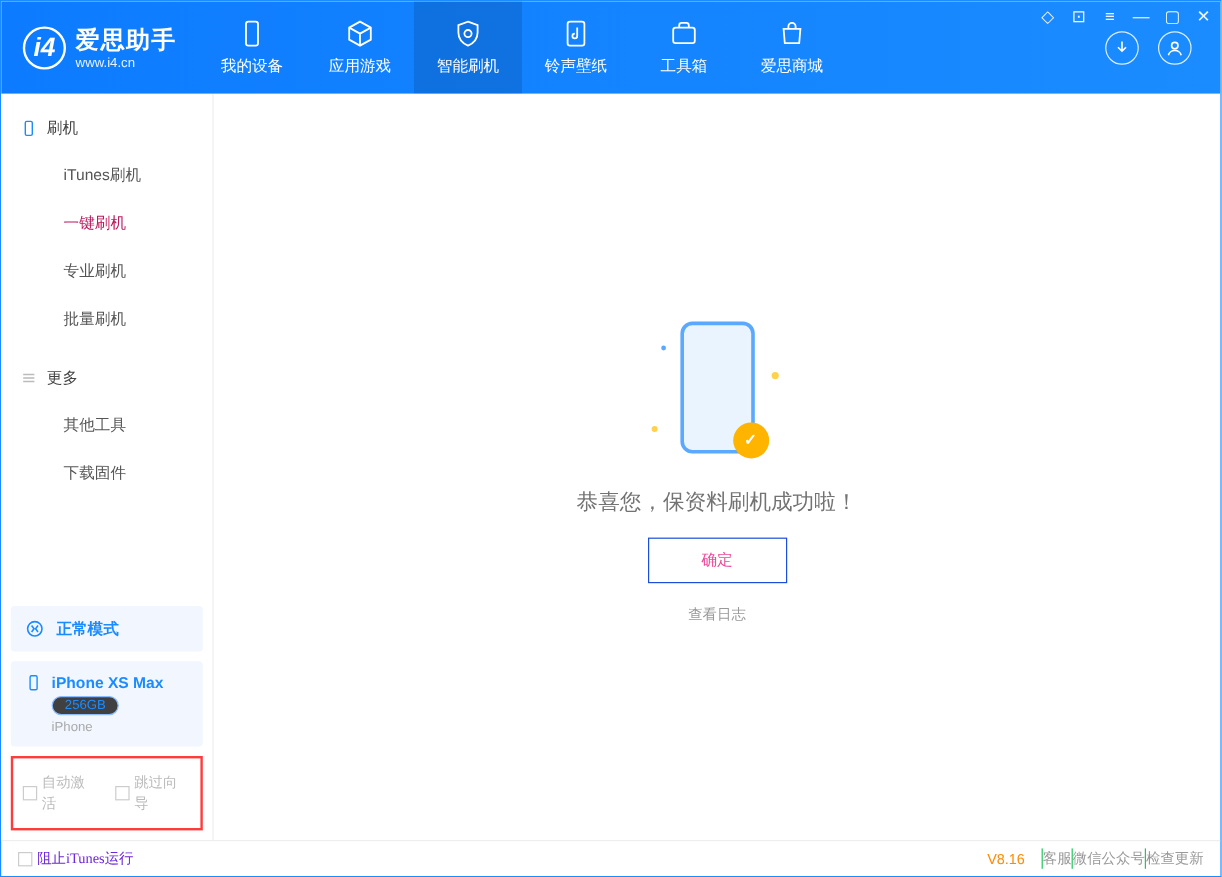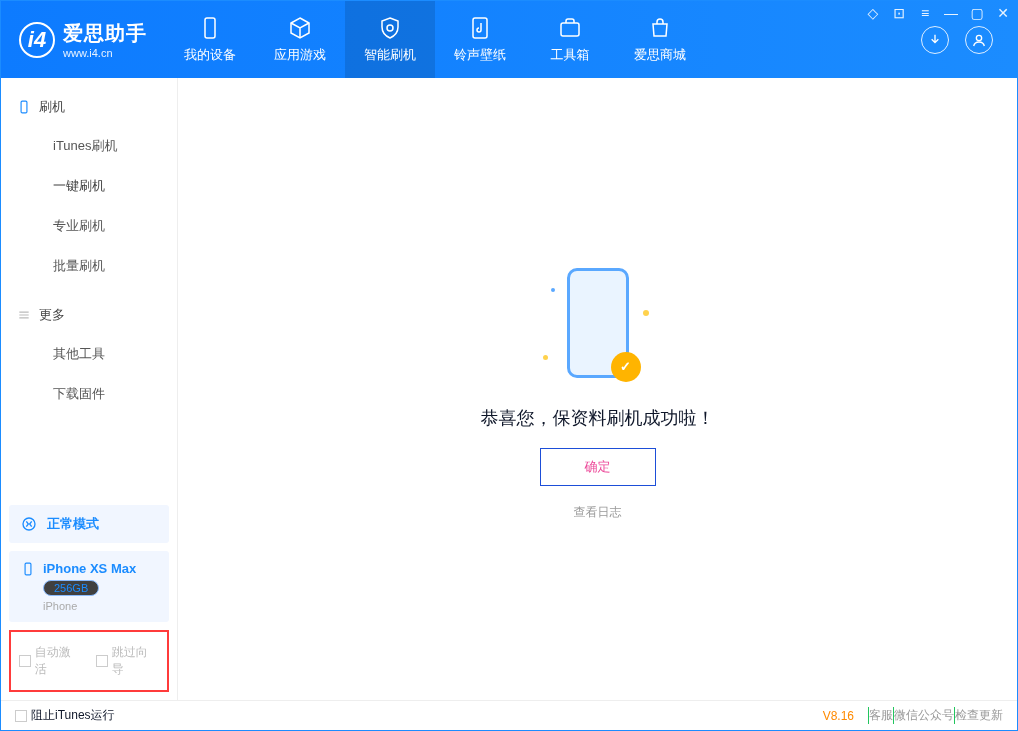--- a/index.html
+++ b/index.html
@@ -105,21 +105,21 @@
   padding: 10px 16px;
   color: #444;
 }
 .side-head svg { width: 14px; height: 14px; }
 .side-items { }
 .side-item {
   padding: 11px 10px 11px 52px;
   color: #555;
   cursor: pointer;
 }
-.side-item.active { color: #404040; }
+.side-item.active { color: #be185d; }
 
 .side-bottom { margin-top: auto; padding: 8px; }
 .mode-card, .device-card {
   background: #f1f6ff;
   border-radius: 3px;
   padding: 10px 12px;
   margin-bottom: 8px;
   display: flex; align-items: center; gap: 10px;
 }
 .mode-card { color: #1b8cff; font-weight: bold; }
@@ -173,41 +173,41 @@
   background: #ffb400;
   border-radius: 50%;
   display:flex; align-items:center; justify-content:center;
   color:#fff; font-weight:bold;
 }
 .spark { position:absolute; width:4px; height:4px; background:#5aa8ff; border-radius:50%; }
 .spark.s1 { top:30px; left:18px; }
 .spark.s2 { top:52px; right:14px; width:6px; height:6px; background:#ffd24d; }
 .spark.s3 { bottom:28px; left:10px; width:5px; height:5px; background:#ffd24d; }
 
-.success-text { font-size: 18px; color: #0f172a; }
+.success-text { font-size: 18px; color: #737373; }
 .ok-btn {
   border: 1px solid #1d4ed8;
   padding: 9px 44px;
   background: #fff;
   cursor: pointer;
   font-size: 13px;
   color: #ec4899;
 }
 .log-link { color: #999; font-size: 12px; cursor: pointer; }
 
 
 .footer {
   height: 30px;
   border-top: 1px solid #eee;
   display: flex; align-items: center;
   padding: 0 14px;
   font-size: 12px;
   color: #999;
 }
-.footer .cb { color: #0f172a; }
+.footer .cb { color: #6d28d9; font-family: Liberation Serif, serif; }
 .footer-spacer { flex: 1; }
 .footer .ver { color: #ff8a00; margin-right: 14px; }
 .footer .flink { color: #999; padding: 0 0; border-left: 1px solid #22c55e; cursor:pointer; }
 .footer .flink:first-of-type { border-left: 1px solid #ddd; }
 </style>
 </head>
 <body>
 
 <div class="header">
   <div class="logo-block">

